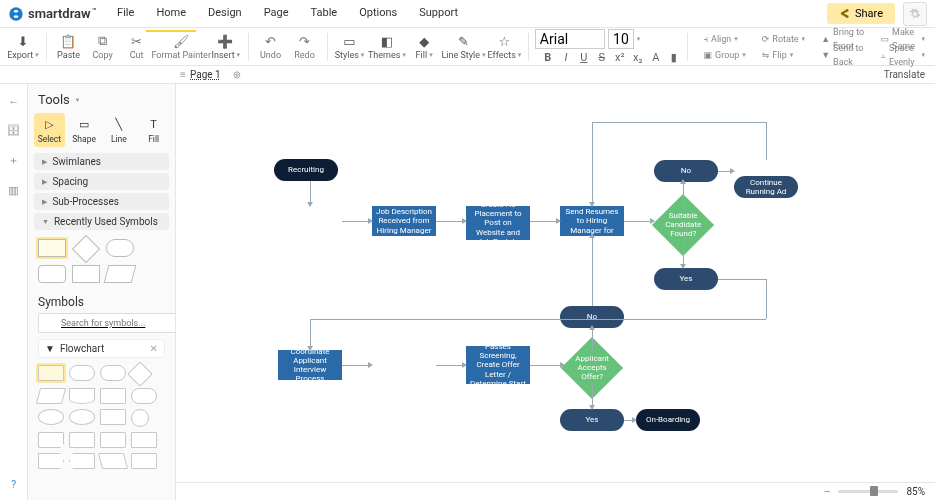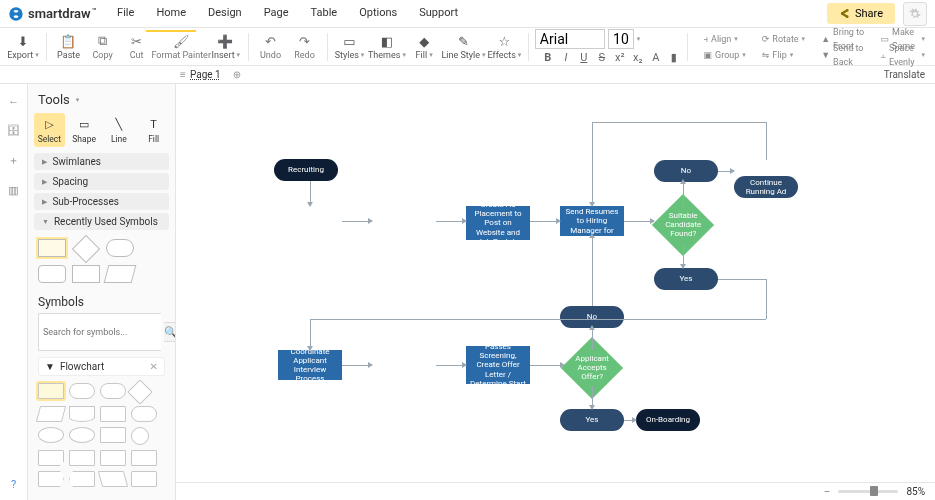--- a/index.html
+++ b/index.html
@@ -51,21 +51,21 @@
 .panel-section .car { font-size:7px; color:#888;}
 .panel-section.open { background:#eee; }
 .recent-grid { display:flex; flex-wrap:wrap; gap:6px; padding:6px; }
 .sym { width:28px; height:18px; border:1px solid #bbb; background:#fff; }
 .sym.sel { box-shadow:0 0 0 2px #ffe69a; background:#fffbe6;}
 .sym.round { border-radius:9px; }
 .sym.diamond { width:20px; height:20px; transform:rotate(45deg); margin:0 4px; }
 .sym.para { transform:skewX(-15deg); }
 .symbols-hdr { font-size:12px; padding:6px 6px 4px 6px;}
 .search-row { display:flex; gap:3px; padding:0 6px 4px 6px; align-items:center;}
-.search-in { flex:1; border:1px solid #ddd; height:38px; font-size:9px; padding:0 4px; border-radius:2px 0 0 2px; border-right:none;}
+.search-in { flex:1; border:1px solid #ddd; height:20px; font-size:9px; padding:0 22px; border-radius:2px 0 0 2px; border-right:none;text-decoration:underline;}
 .search-btn { width:22px; height:20px; border:1px solid #ddd; border-left:none; background:#f4f4f4; color:#888; display:flex;align-items:center;justify-content:center; cursor:pointer;}
 .flowchart-hdr { background:#fff; border:1px solid #eee; border-radius:3px; margin:2px 6px; padding:3px 6px; font-size:10px; display:flex; align-items:center; gap:5px; position:relative;}
 .flowchart-hdr .close-x { margin-left:auto; color:#aaa; font-size:10px; cursor:pointer;}
 .shape-grid { display:flex; flex-wrap:wrap; gap:5px; padding:5px 6px; }
 .shape-grid .sym { width:26px; height:16px; border:1px solid #c7c7c7; background:#fff; border-radius:1px;}
 .shape-grid .sym.sel { background:#fff9dc; box-shadow:0 0 0 2px #ffe69a;}
 .canvas { flex:1; position:relative; background:#fff; overflow:hidden; }
 .node { position:absolute; display:flex; align-items:center; justify-content:center; text-align:center; color:#fff; font-size:8px; line-height:1.15; padding:2px 4px;}
 .node.proc { background:#2a6aa8; width:64px; height:30px;}
 .node.term { background:#2d4b6e; width:64px; height:22px; border-radius:11px; }
@@ -329,20 +329,23 @@
       <div class="sym"></div>
     </div>
   </div>
 
   <div class="canvas">
 
     <div class="node termd" style="left:98px;top:75px">
         <span>Recruiting</span>
       </div>
 
+    <div class="node proc" style="left:196px;top:122px">
+        <span>Job Description Received from Hiring Manager</span>
+      </div>
     <div class="node proc" style="left:290px;top:122px;height:34px">
         <span>Create Ad Placement to Post on Website and Job Portals</span>
       </div>
     <div class="node proc" style="left:384px;top:122px">
         <span>Receive and Send Resumes to Hiring Manager for Review</span>
       </div>
     <div class="node dec" style="left:485px;top:119px">
         <span>Suitable Candidate Found?</span>
       </div>
     <div class="node term" style="left:478px;top:76px">

